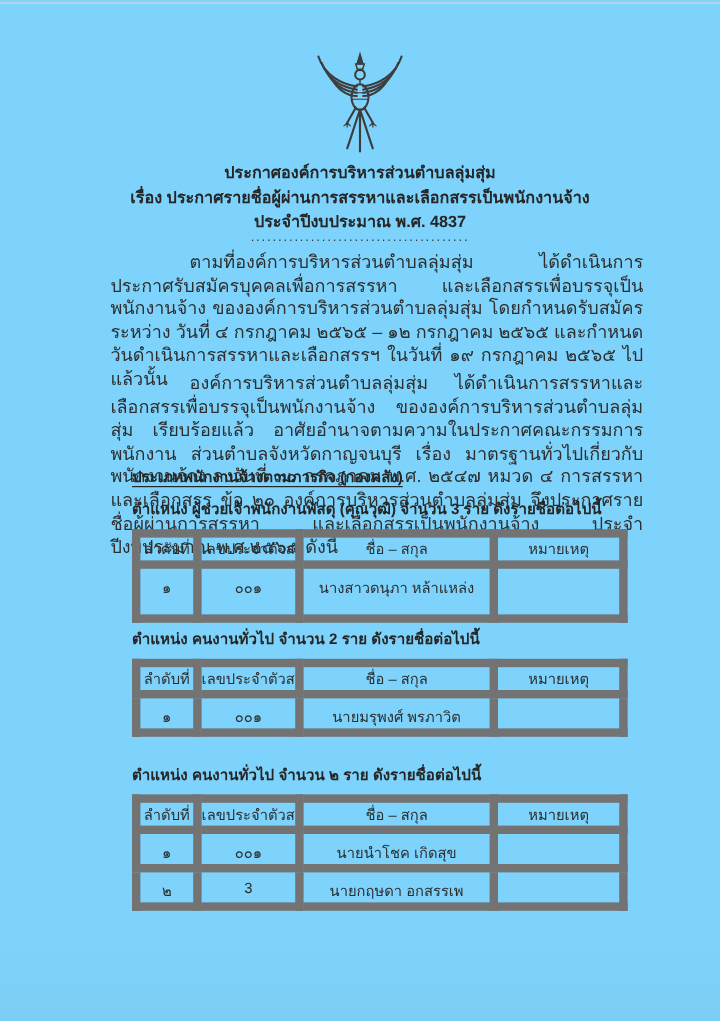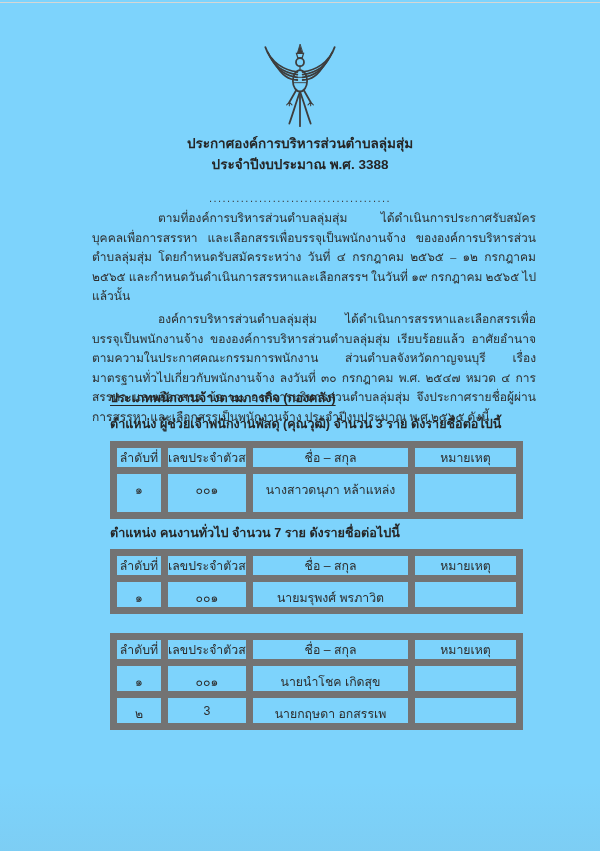--- a/index.html
+++ b/index.html
@@ -29,22 +29,22 @@
     position:absolute; top:134px; left:0; width:100%;
     text-align:center; font-weight:bold;
     font-size:13.5px; line-height:20.5px; color:#262626;
   }
   .dots-divider {
     position:absolute; top:192px; left:0; width:100%;
     text-align:center; font-size:11px; letter-spacing:1.5px; color:#3a3a3a;
   }
   .para {
     position:absolute; left:92px; width:444px;
-    font-size:12px; line-height:19.6px;
-    text-align:justify; text-indent:66px; color:#2e2e2e;font-family:Liberation Serif, serif;
+    font-size:15px; line-height:19.6px;
+    text-align:justify; text-indent:66px; color:#2e2e2e;
   }
   .para-1 { top:209px; }
   .para-2 { top:310px; }
   .section { position:absolute; left:110px; width:408px; }
   .section-1 { top:388px; }
   .section-2 { top:516px; }
   .section-3 { top:627px; }
   .section-heading {
     font-weight:bold; font-size:12.6px; color:#262626;
     text-decoration:underline;
@@ -112,21 +112,22 @@
 
         <path d="M45,54 C40,68 37,79 33,90"></path>
         <path d="M45,54 C45,71 45,82 45,93"></path>
         <path d="M45,54 C50,68 53,79 57,90"></path>
       </g>
     </svg>
   </div>
 
   <div class="title-block">
     <div>ประกาศองค์การบริหารส่วนตำบลลุ่มสุ่ม</div>
-    <div>ประจำปีงบประมาณ พ.ศ. 3388</div>
+    <div>เรื่อง   ประกาศรายชื่อผู้ผ่านการสรรหาและเลือกสรรเป็นพนักงานจ้าง</div>
+    <div>ประจำปีงบประมาณ พ.ศ. 4837</div>
   </div>
 
   <div class="dots-divider">........................................</div>
 
   <div class="para para-1">ตามที่องค์การบริหารส่วนตำบลลุ่มสุ่ม  ได้ดำเนินการประกาศรับสมัครบุคคลเพื่อการสรรหา และเลือกสรรเพื่อบรรจุเป็นพนักงานจ้าง ขององค์การบริหารส่วนตำบลลุ่มสุ่ม โดยกำหนดรับสมัครระหว่าง วันที่ ๔ กรกฎาคม ๒๕๖๕ – ๑๒ กรกฎาคม ๒๕๖๕ และกำหนดวันดำเนินการสรรหาและเลือกสรรฯ ในวันที่ ๑๙ กรกฎาคม ๒๕๖๕ ไปแล้วนั้น</div>
   <div class="para para-2">องค์การบริหารส่วนตำบลลุ่มสุ่ม ได้ดำเนินการสรรหาและเลือกสรรเพื่อบรรจุเป็นพนักงานจ้าง ขององค์การบริหารส่วนตำบลลุ่มสุ่ม  เรียบร้อยแล้ว  อาศัยอำนาจตามความในประกาศคณะกรรมการพนักงาน ส่วนตำบลจังหวัดกาญจนบุรี เรื่อง มาตรฐานทั่วไปเกี่ยวกับพนักงานจ้าง ลงวันที่ ๓๐ กรกฎาคม พ.ศ. ๒๕๔๗ หมวด ๔ การสรรหา และเลือกสรร ข้อ ๒๐ องค์การบริหารส่วนตำบลลุ่มสุ่ม จึงประกาศรายชื่อผู้ผ่านการสรรหา และเลือกสรรเป็นพนักงานจ้าง ประจำปีงบประมาณ พ.ศ.๒๕๖๕ ดังนี้</div>
 
   <div class="section section-1">
     <div class="section-heading">ประเภทพนักงานจ้างตามภารกิจ (กองคลัง)</div>
     <div class="position-line">ตำแหน่ง  ผู้ช่วยเจ้าพนักงานพัสดุ (คุณวุฒิ) จำนวน  3  ราย   ดังรายชื่อต่อไปนี้</div>
@@ -148,21 +149,21 @@
         <td>๑</td>
         <td>๐๐๑</td>
         <td>นางสาวดนุภา หล้าแหล่ง</td>
         <td></td>
       </tr>
     </tbody>
       </table>
   </div>
 
   <div class="section section-2">
-    <div class="position-line">ตำแหน่ง  คนงานทั่วไป   จำนวน  7 ราย   ดังรายชื่อต่อไปนี้</div>
+    <div class="position-line">ตำแหน่ง  คนงานทั่วไป   จำนวน  2 ราย   ดังรายชื่อต่อไปนี้</div>
     <table class="results tbl-2">
       <colgroup>
           <col class="col-no">
           <col class="col-exam">
           <col class="col-name">
           <col class="col-remark">
         </colgroup>
       <tbody>
           <tr>
         <th>ลำดับที่</th>
@@ -174,20 +175,21 @@
         <td>๑</td>
         <td>๐๐๑</td>
         <td>นายมรุพงศ์ พรภาวิต</td>
         <td></td>
       </tr>
     </tbody>
       </table>
   </div>
 
   <div class="section section-3">
+    <div class="position-line">ตำแหน่ง  คนงานทั่วไป   จำนวน  ๒ ราย   ดังรายชื่อต่อไปนี้</div>
     <table class="results tbl-3">
       <colgroup>
           <col class="col-no">
           <col class="col-exam">
           <col class="col-name">
           <col class="col-remark">
         </colgroup>
       <tbody>
           <tr>
         <th>ลำดับที่</th>

